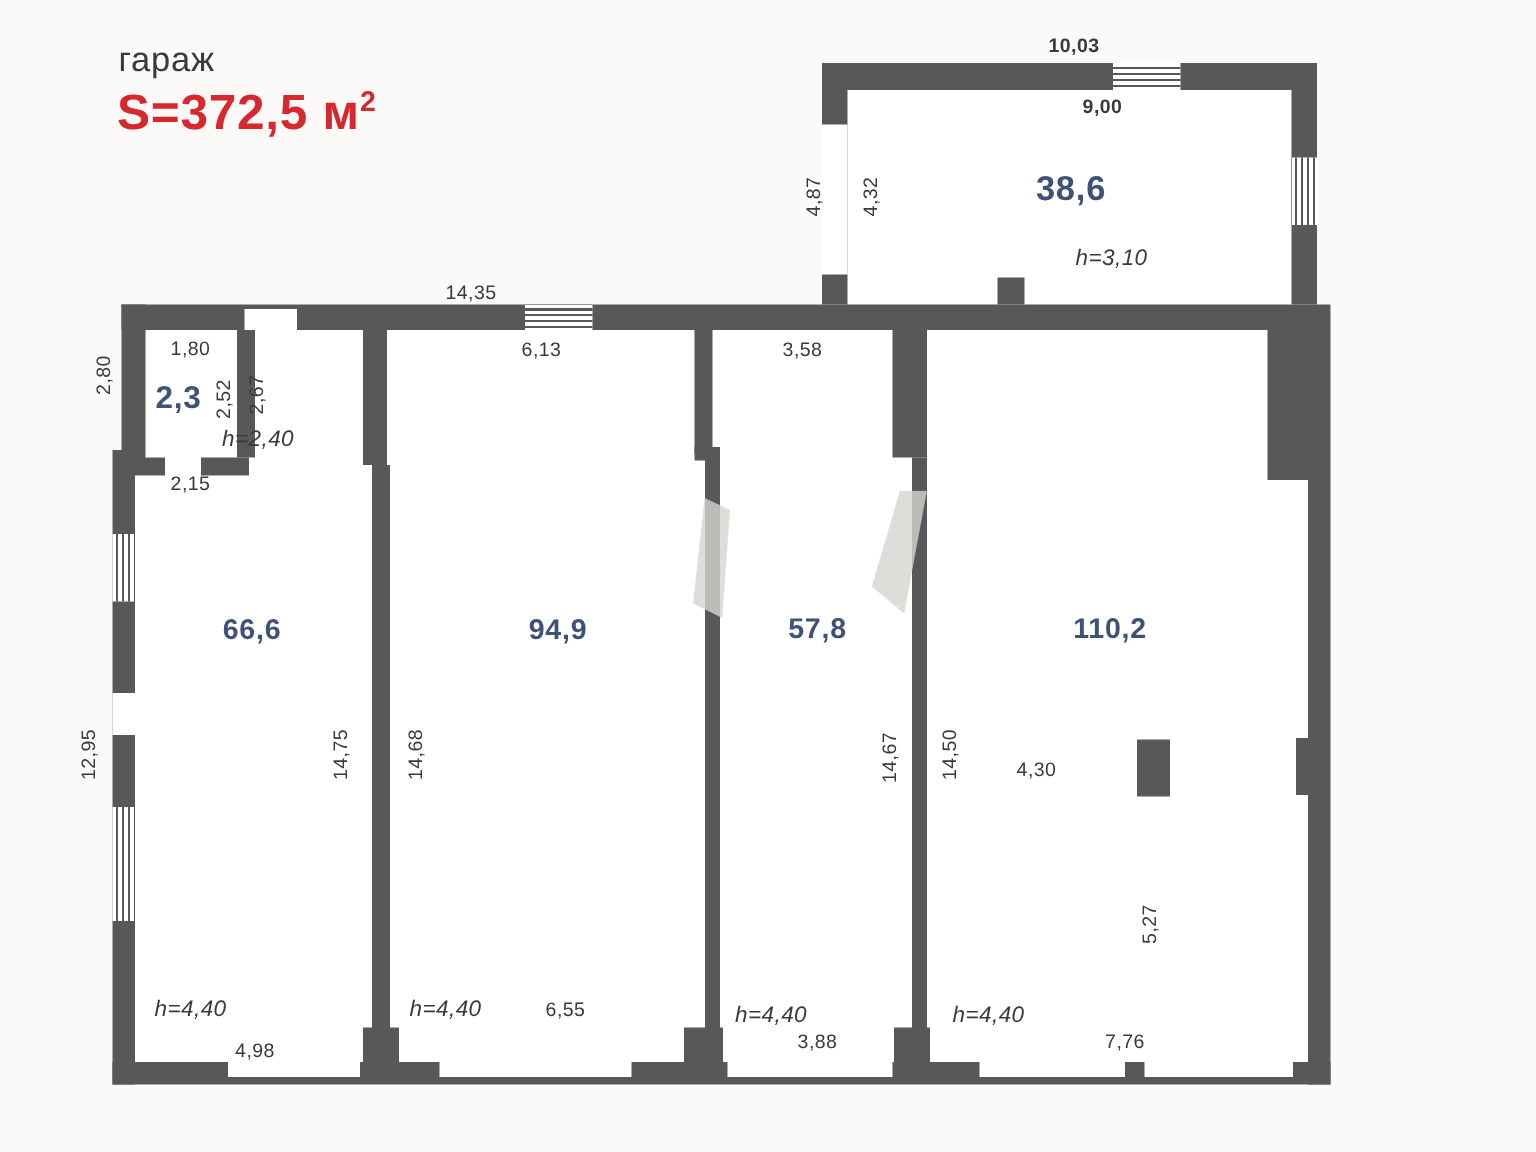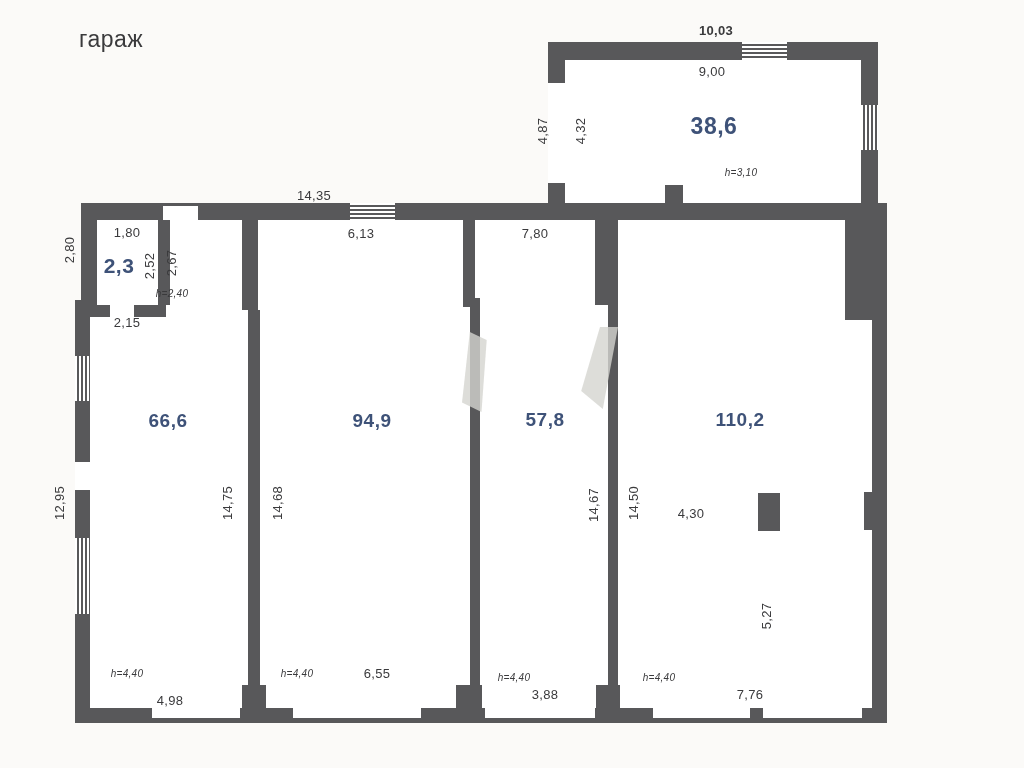--- a/index.html
+++ b/index.html
@@ -13,32 +13,33 @@
   .win-v{position:absolute;background-color:#ffffff;
          background-image:repeating-linear-gradient(to right,rgba(0,0,0,0) 0 2.5px,#58585a 2.5px 4px);}
   .wm{position:absolute;background:rgba(213,213,208,0.8);}
   .lb{position:absolute;transform:translate(-50%,-50%);font-size:13px;color:#3a3a3c;
       white-space:nowrap;letter-spacing:.3px;}
   .rot{transform:translate(-50%,-50%) rotate(-90deg);}
   .area{position:absolute;transform:translate(-50%,-50%);font-weight:bold;color:#3e5278;
         font-size:19px;letter-spacing:.5px;white-space:nowrap;}
   .area-md{font-size:23px;}
   .area-sm{font-size:21px;}
-  .hl{font-style:italic;font-size:10px;}
+  .hl{font-style:italic;font-size:15px;}
   .hdr-type{position:absolute;left:79px;top:26px;font-size:23px;color:#3a3a3c;letter-spacing:.5px;}
   .hdr-area{position:absolute;left:78px;top:56px;font-size:33px;font-weight:bold;color:#d7282e;
             letter-spacing:.5px;}
   .hdr-area sup{font-size:19px;}
 </style>
 </head>
 <body>
 
 <div class="plan">
 
   <div class="hdr-type">гараж</div>
+  <div class="hdr-area"><span>S=372,5 м</span><sup>2</sup></div>
 
   <div class="room-bg" style="left:81px;top:203px;width:806px;height:520px;"></div>
   <div class="room-bg" style="left:548px;top:42px;width:330px;height:178px;"></div>
 
   <div class="wall" style="left:548px;top:42px;width:330px;height:18px;"></div>
   <div class="wall" style="left:548px;top:42px;width:17px;height:161px;"></div>
   <div class="wall" style="left:861px;top:42px;width:17px;height:161px;"></div>
   <div class="wall" style="left:665px;top:185px;width:18px;height:18px;"></div>
 
   <div class="wall" style="left:81px;top:203px;width:806px;height:17px;"></div>
@@ -78,21 +79,21 @@
   <div class="win-v" style="left:75px;top:356px;width:15px;height:45px;"></div>
   <div class="win-v" style="left:75px;top:538px;width:15px;height:76px;"></div>
   <div class="win-h" style="left:742px;top:42px;width:45px;height:18px;"></div>
   <div class="win-v" style="left:861px;top:105px;width:17px;height:45px;"></div>
 
   <div class="wm" style="left:578px;top:327px;width:40px;height:82px;clip-path:polygon(55% 0,100% 0,62% 100%,8% 78%);"></div>
   <div class="wm" style="left:462px;top:332px;width:26px;height:80px;clip-path:polygon(30% 0,95% 10%,75% 100%,0 88%);"></div>
 
   <div class="lb" style="left:314px;top:195px;">14,35</div>
   <div class="lb" style="left:716px;top:30px;font-weight:bold;">10,03</div>
-  <div class="lb" style="left:712px;top:71px;">9,00</div>
+  <div class="lb" style="left:735px;top:71px;font-weight:bold;">9,00</div>
   <div class="lb rot" style="left:542px;top:131px;">4,87</div>
   <div class="lb rot" style="left:580px;top:131px;">4,32</div>
 
   <div class="area area-md" style="left:714px;top:126px;">38,6</div>
   <div class="lb hl" style="left:741px;top:172px;">h=3,10</div>
 
   <div class="lb rot" style="left:69px;top:250px;">2,80</div>
   <div class="lb" style="left:127px;top:232px;">1,80</div>
   <div class="area area-sm" style="left:119px;top:266px;">2,3</div>
   <div class="lb rot" style="left:149px;top:266px;">2,52</div>
@@ -105,21 +106,21 @@
   <div class="lb rot" style="left:227px;top:503px;">14,75</div>
   <div class="lb hl" style="left:127px;top:673px;">h=4,40</div>
   <div class="lb" style="left:170px;top:700px;">4,98</div>
 
   <div class="lb" style="left:361px;top:233px;">6,13</div>
   <div class="area" style="left:372px;top:421px;">94,9</div>
   <div class="lb rot" style="left:277px;top:503px;">14,68</div>
   <div class="lb hl" style="left:297px;top:673px;">h=4,40</div>
   <div class="lb" style="left:377px;top:673px;">6,55</div>
 
-  <div class="lb" style="left:535px;top:233px;">7,80</div>
+  <div class="lb" style="left:535px;top:233px;">3,58</div>
   <div class="area" style="left:545px;top:420px;">57,8</div>
   <div class="lb rot" style="left:593px;top:505px;">14,67</div>
   <div class="lb hl" style="left:514px;top:677px;">h=4,40</div>
   <div class="lb" style="left:545px;top:694px;">3,88</div>
 
   <div class="area" style="left:740px;top:420px;">110,2</div>
   <div class="lb rot" style="left:633px;top:503px;">14,50</div>
   <div class="lb" style="left:691px;top:513px;">4,30</div>
   <div class="lb rot" style="left:766px;top:616px;">5,27</div>
   <div class="lb hl" style="left:659px;top:677px;">h=4,40</div>

